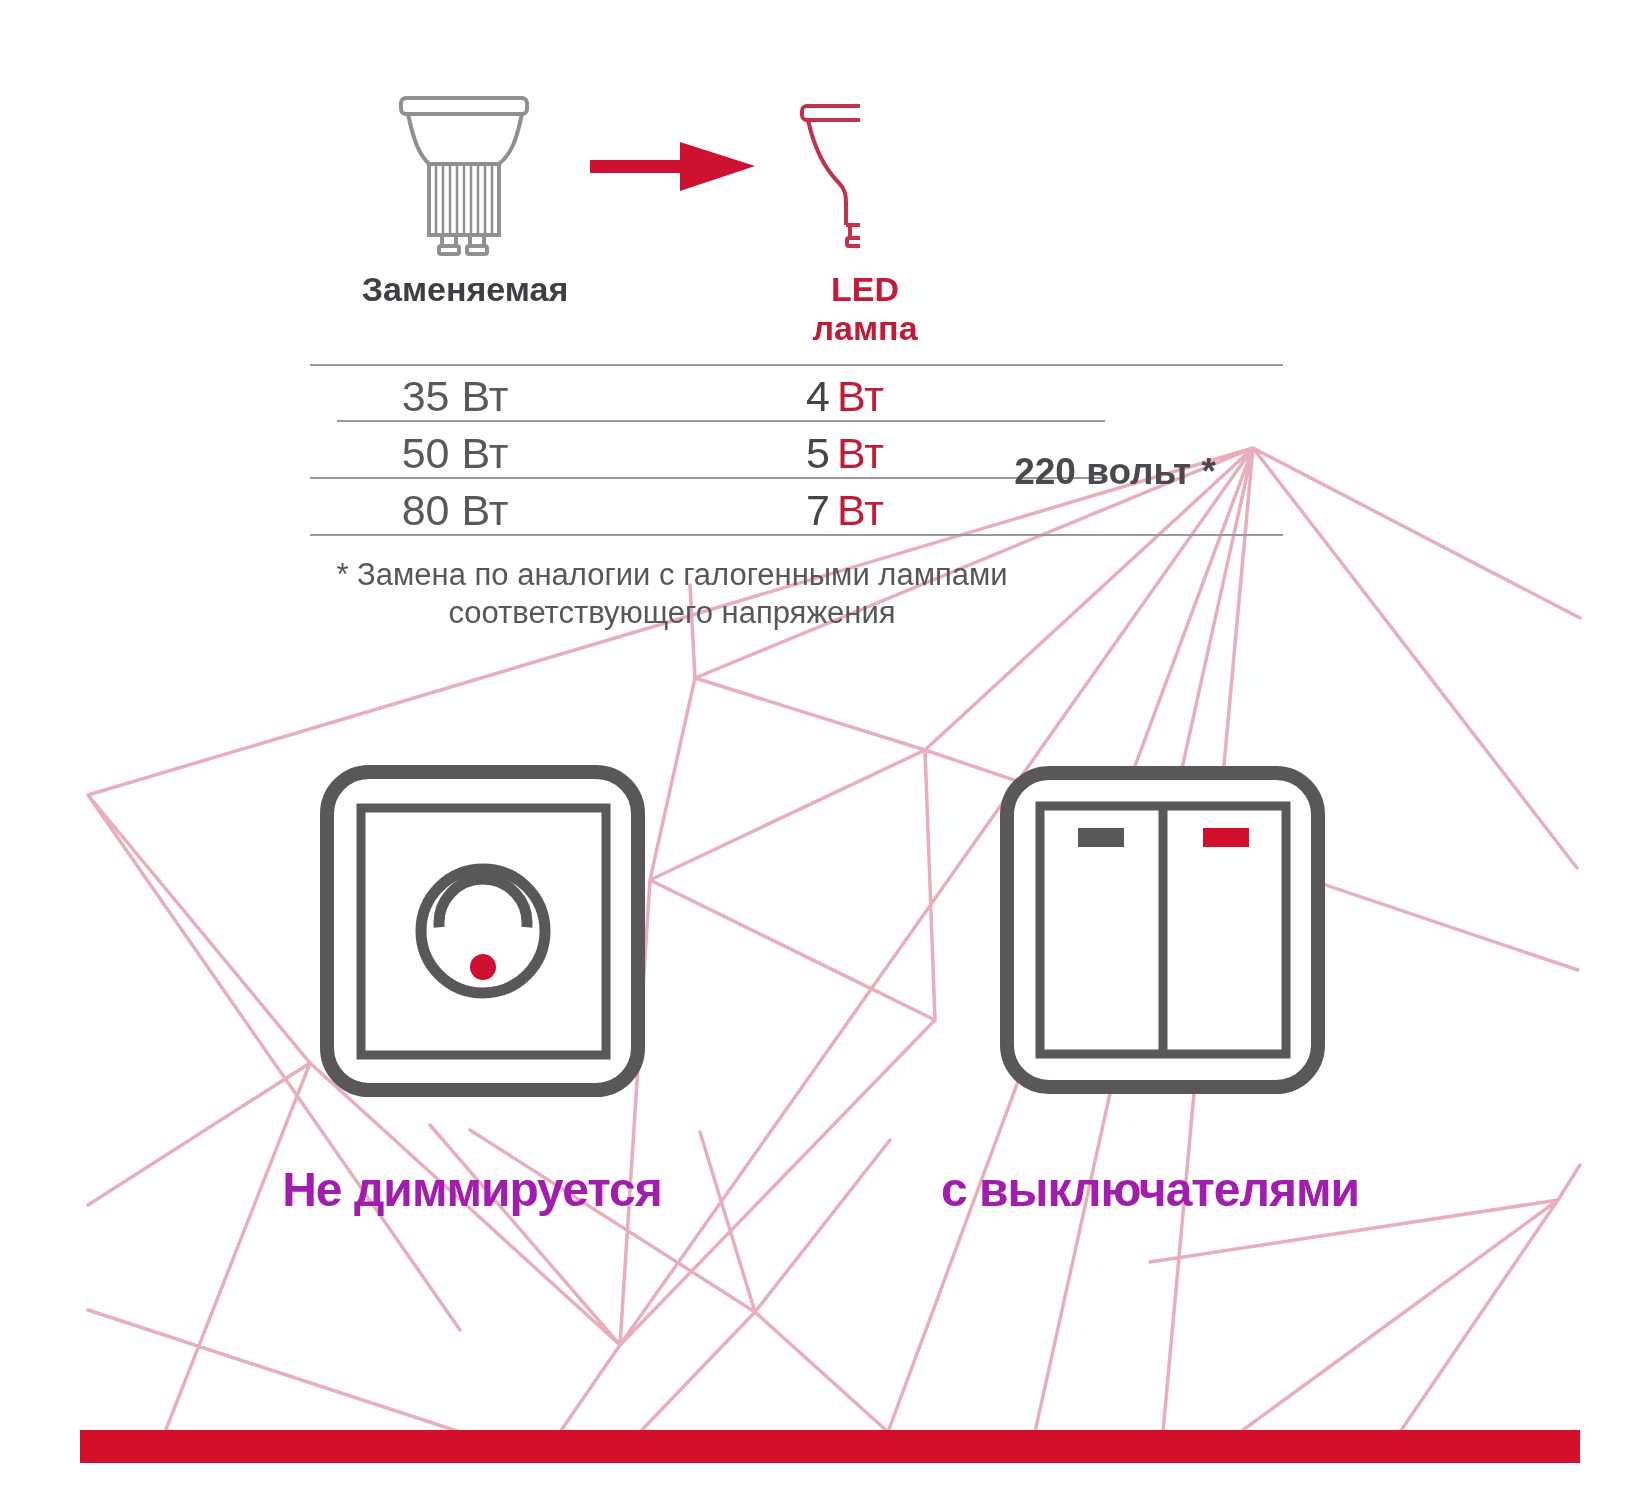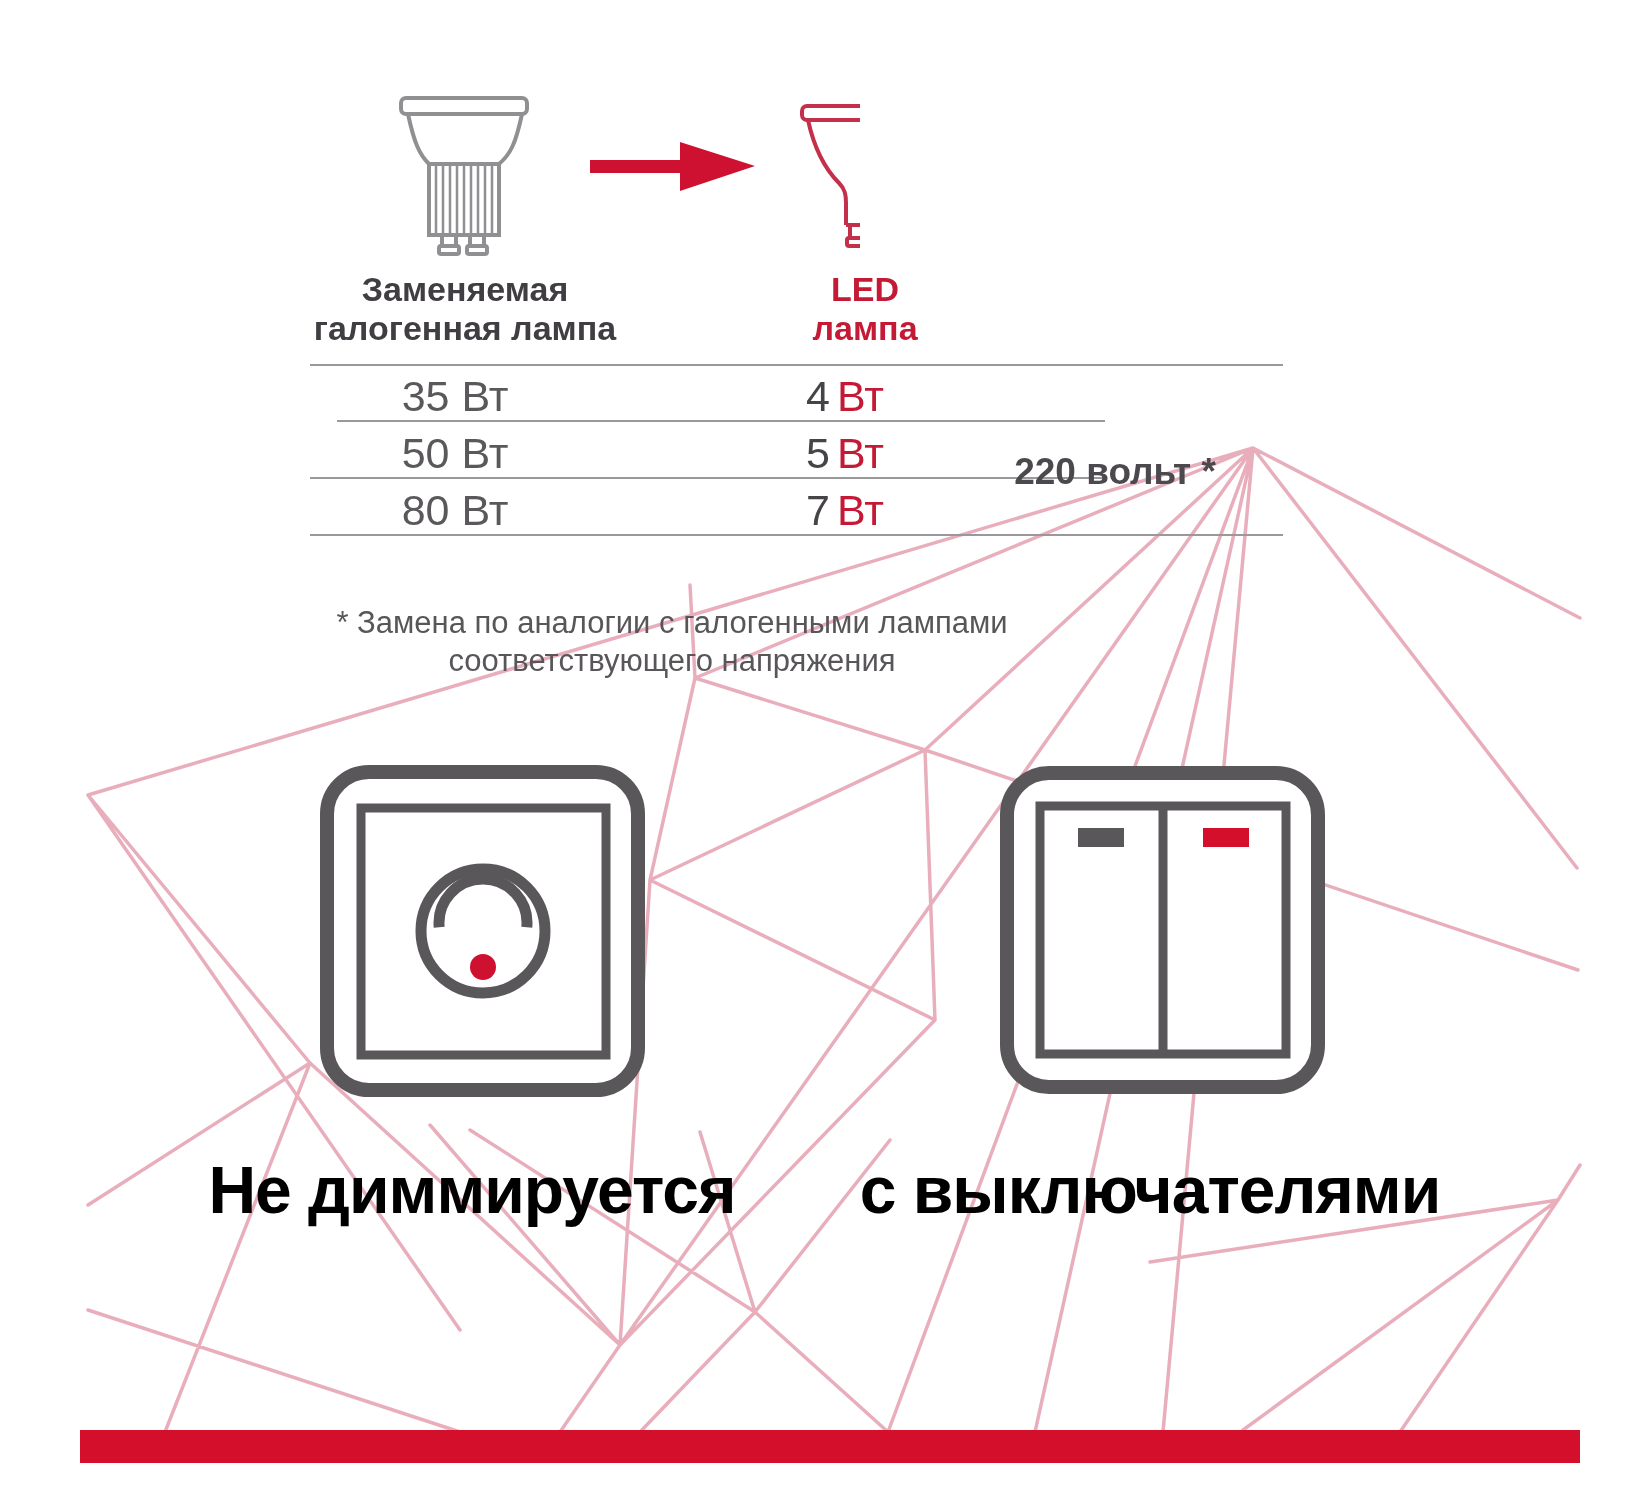--- a/index.html
+++ b/index.html
@@ -13,22 +13,22 @@
   .icon{position:absolute;z-index:2;}
   .txt{position:absolute;z-index:3;white-space:nowrap;}
   .hdr{font-size:34px;font-weight:bold;line-height:39px;text-align:center;transform:translateX(-50%);}
   .hdr-gray{color:#413e43;}
   .hdr-red{color:#c41a35;}
   .tline{position:absolute;height:2px;background:#9a989b;z-index:3;}
   .cell{font-size:43px;color:#5b585c;transform:translateX(-50%);}
   .cell .num{color:#474449;}
   .cell .unit{color:#c41a35;margin-left:7px;}
   .voltage{font-size:37px;font-weight:bold;color:#4c494e;transform:translateX(-50%);}
-  .footnote{font-size:31px;color:#59565a;line-height:38px;text-align:center;transform:translateX(-50%);margin-top:48px;}
-  .warn{font-size:66px;font-weight:bold;color:#000000;line-height:84px;text-align:right;
+  .footnote{font-size:31px;color:#59565a;line-height:38px;text-align:center;transform:translateX(-50%);}
+  .warn{font-size:48px;font-weight:bold;color:#a21caf;line-height:84px;text-align:right;
         transform:translateX(-50%);letter-spacing:-1px;}
 </style>
 </head>
 <body>
 
 <div class="canvas">
 
   <svg class="pattern" width="1650" height="1497" viewBox="0 0 1650 1497">
     <path fill="none" stroke="#e9aebc" stroke-width="3.5" stroke-linecap="round" d="
       M1253 448 L88 795  M1253 448 L620 1345  M1253 448 L888 1432
@@ -75,21 +75,20 @@
       <path d="M466 135 L504 135"></path>
       <rect x="470" y="135" width="12" height="13"></rect>
       <rect x="467" y="148" width="18" height="8" rx="2"></rect>
       <rect x="488" y="135" width="12" height="13"></rect>
       <rect x="485" y="148" width="18" height="8" rx="2"></rect>
     </g>
   </svg>
 
   <div class="txt hdr hdr-gray" style="left:465px;top:270px;">
     <div>Заменяемая</div>
-    <div>галогенная лампа</div>
   </div>
   <div class="txt hdr hdr-red" style="left:865px;top:270px;">
     <div>LED</div>
     <div>лампа</div>
   </div>
 
   <div class="tline" style="left:310px;top:364px;width:973px;"></div>
   <div class="tline" style="left:337px;top:420px;width:768px;"></div>
   <div class="tline" style="left:310px;top:477px;width:795px;"></div>
   <div class="tline" style="left:310px;top:534px;width:973px;"></div>

